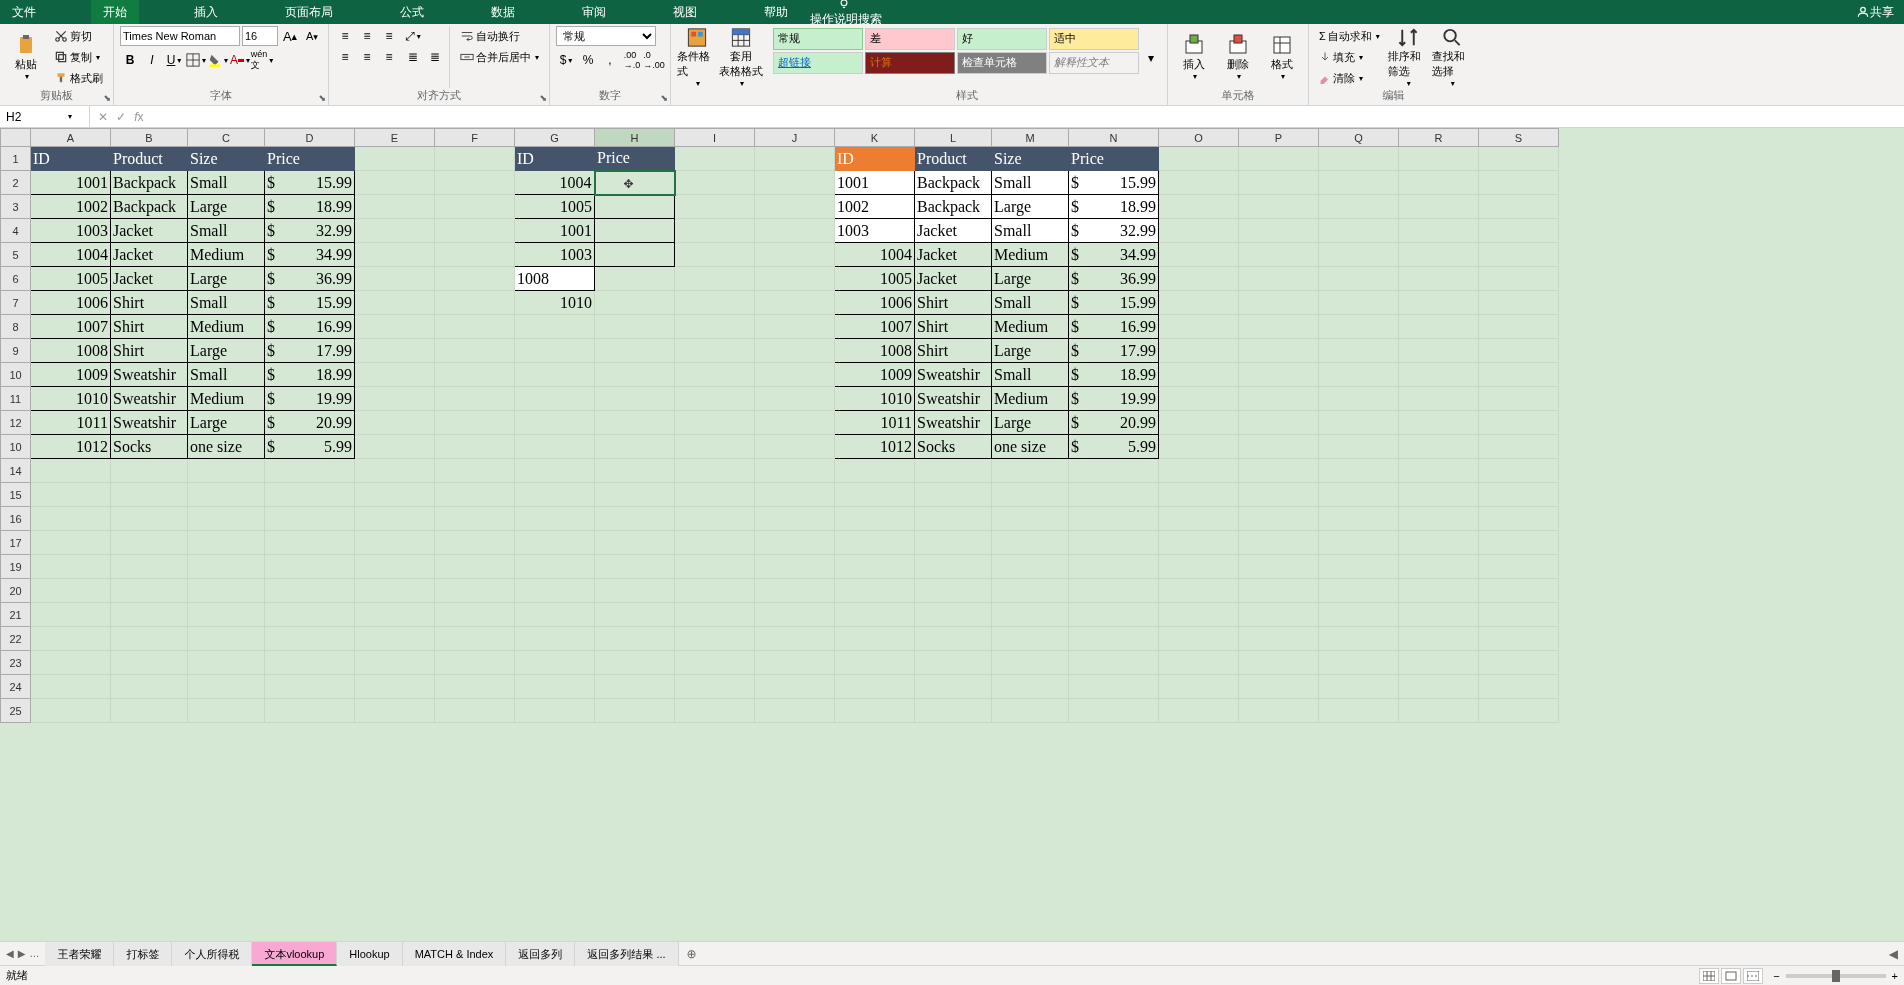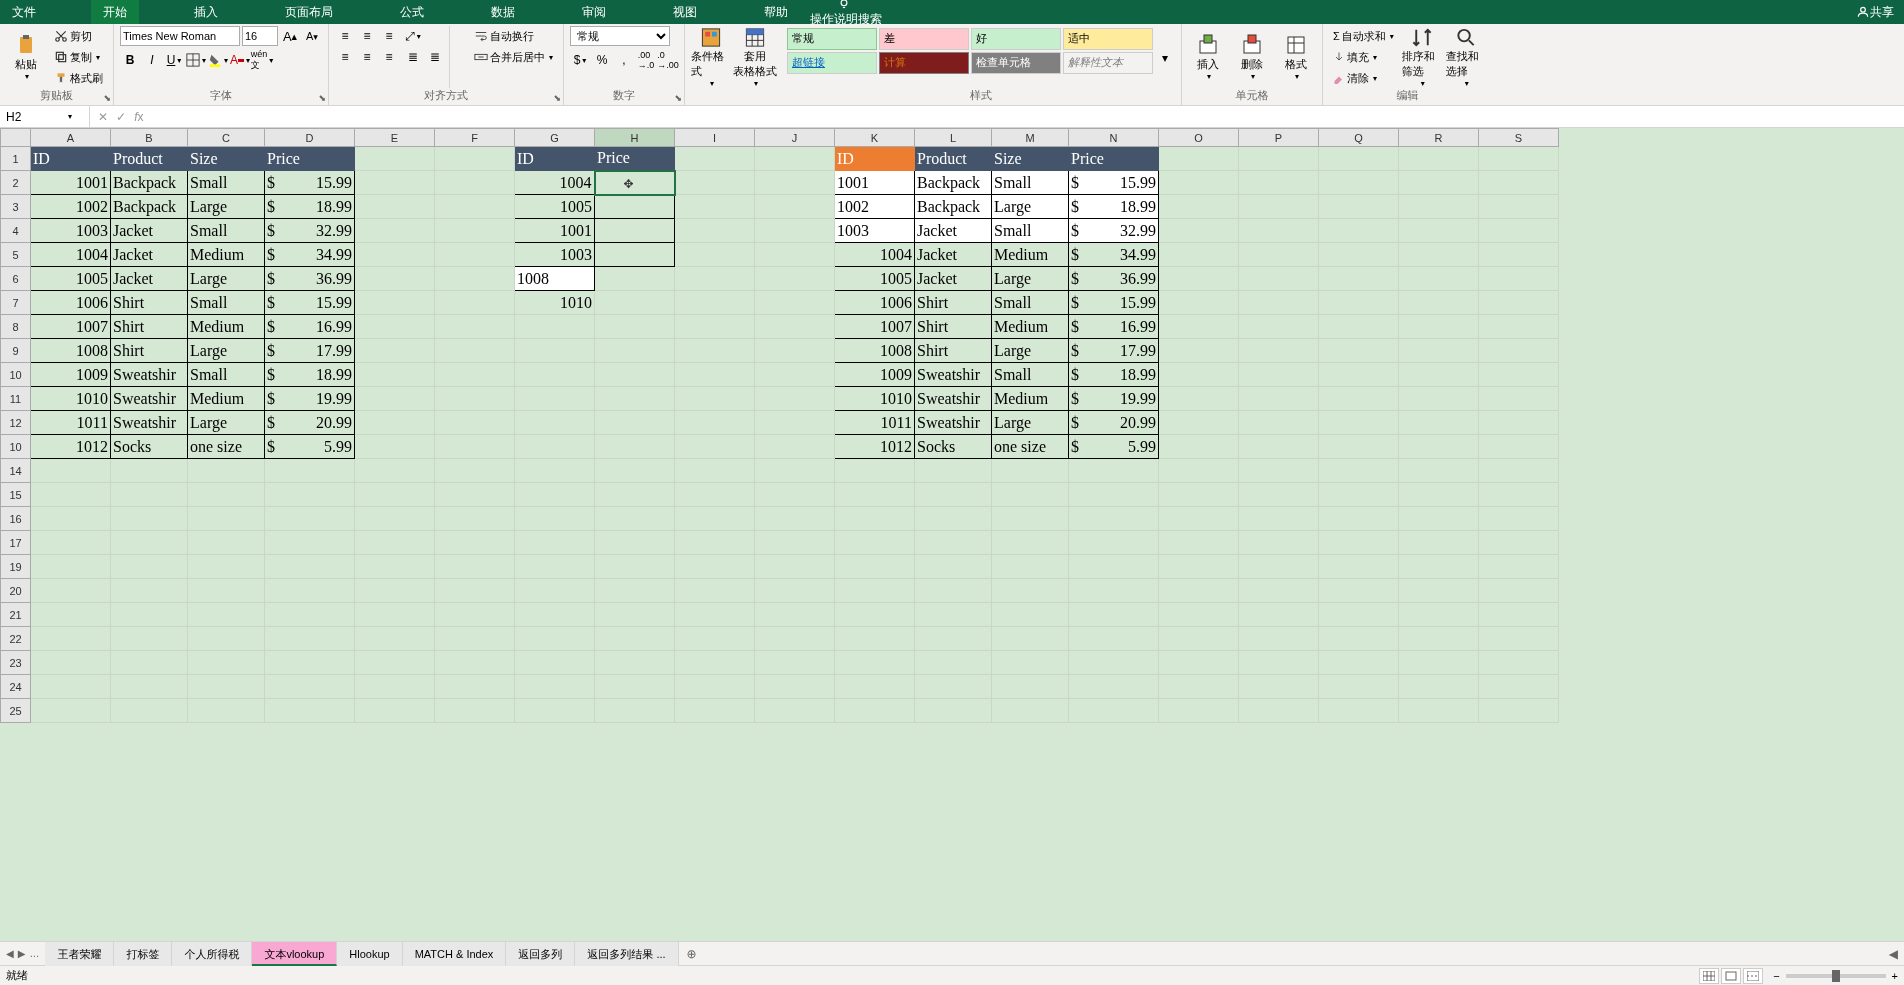--- a/index.html
+++ b/index.html
@@ -221,21 +221,21 @@
       </div>
       <div class="ribbon-col">
         <div class="icon-row">
           <span class="icon-btn">⤢<span class="dropdown-caret">▾</span></span>
         </div>
         <div class="icon-row">
           <span class="icon-btn">≣</span>
           <span class="icon-btn">≣</span>
         </div>
       </div>
-      <div class="ribbon-col" style="border-left:1px solid #d4d4d4;padding-left:20px">
+      <div class="ribbon-col" style="border-left:1px solid #d4d4d4;padding-left:6px">
         <div class="ribbon-btn-sm">
             <svg width="14" height="14" viewBox="0 0 16 16" fill="none" stroke="#333">
               <path d="M2 4h12M2 8h10a2 2 0 010 4H8m0 0l2-2m-2 2l2 2"></path>
             </svg>
             <span>自动换行</span>
           </div>
         <div class="ribbon-btn-sm">
             <svg width="14" height="14" viewBox="0 0 16 16" fill="none" stroke="#333">
               <rect x="1" y="5" width="14" height="6"></rect>
               <path d="M5 8h6"></path>

